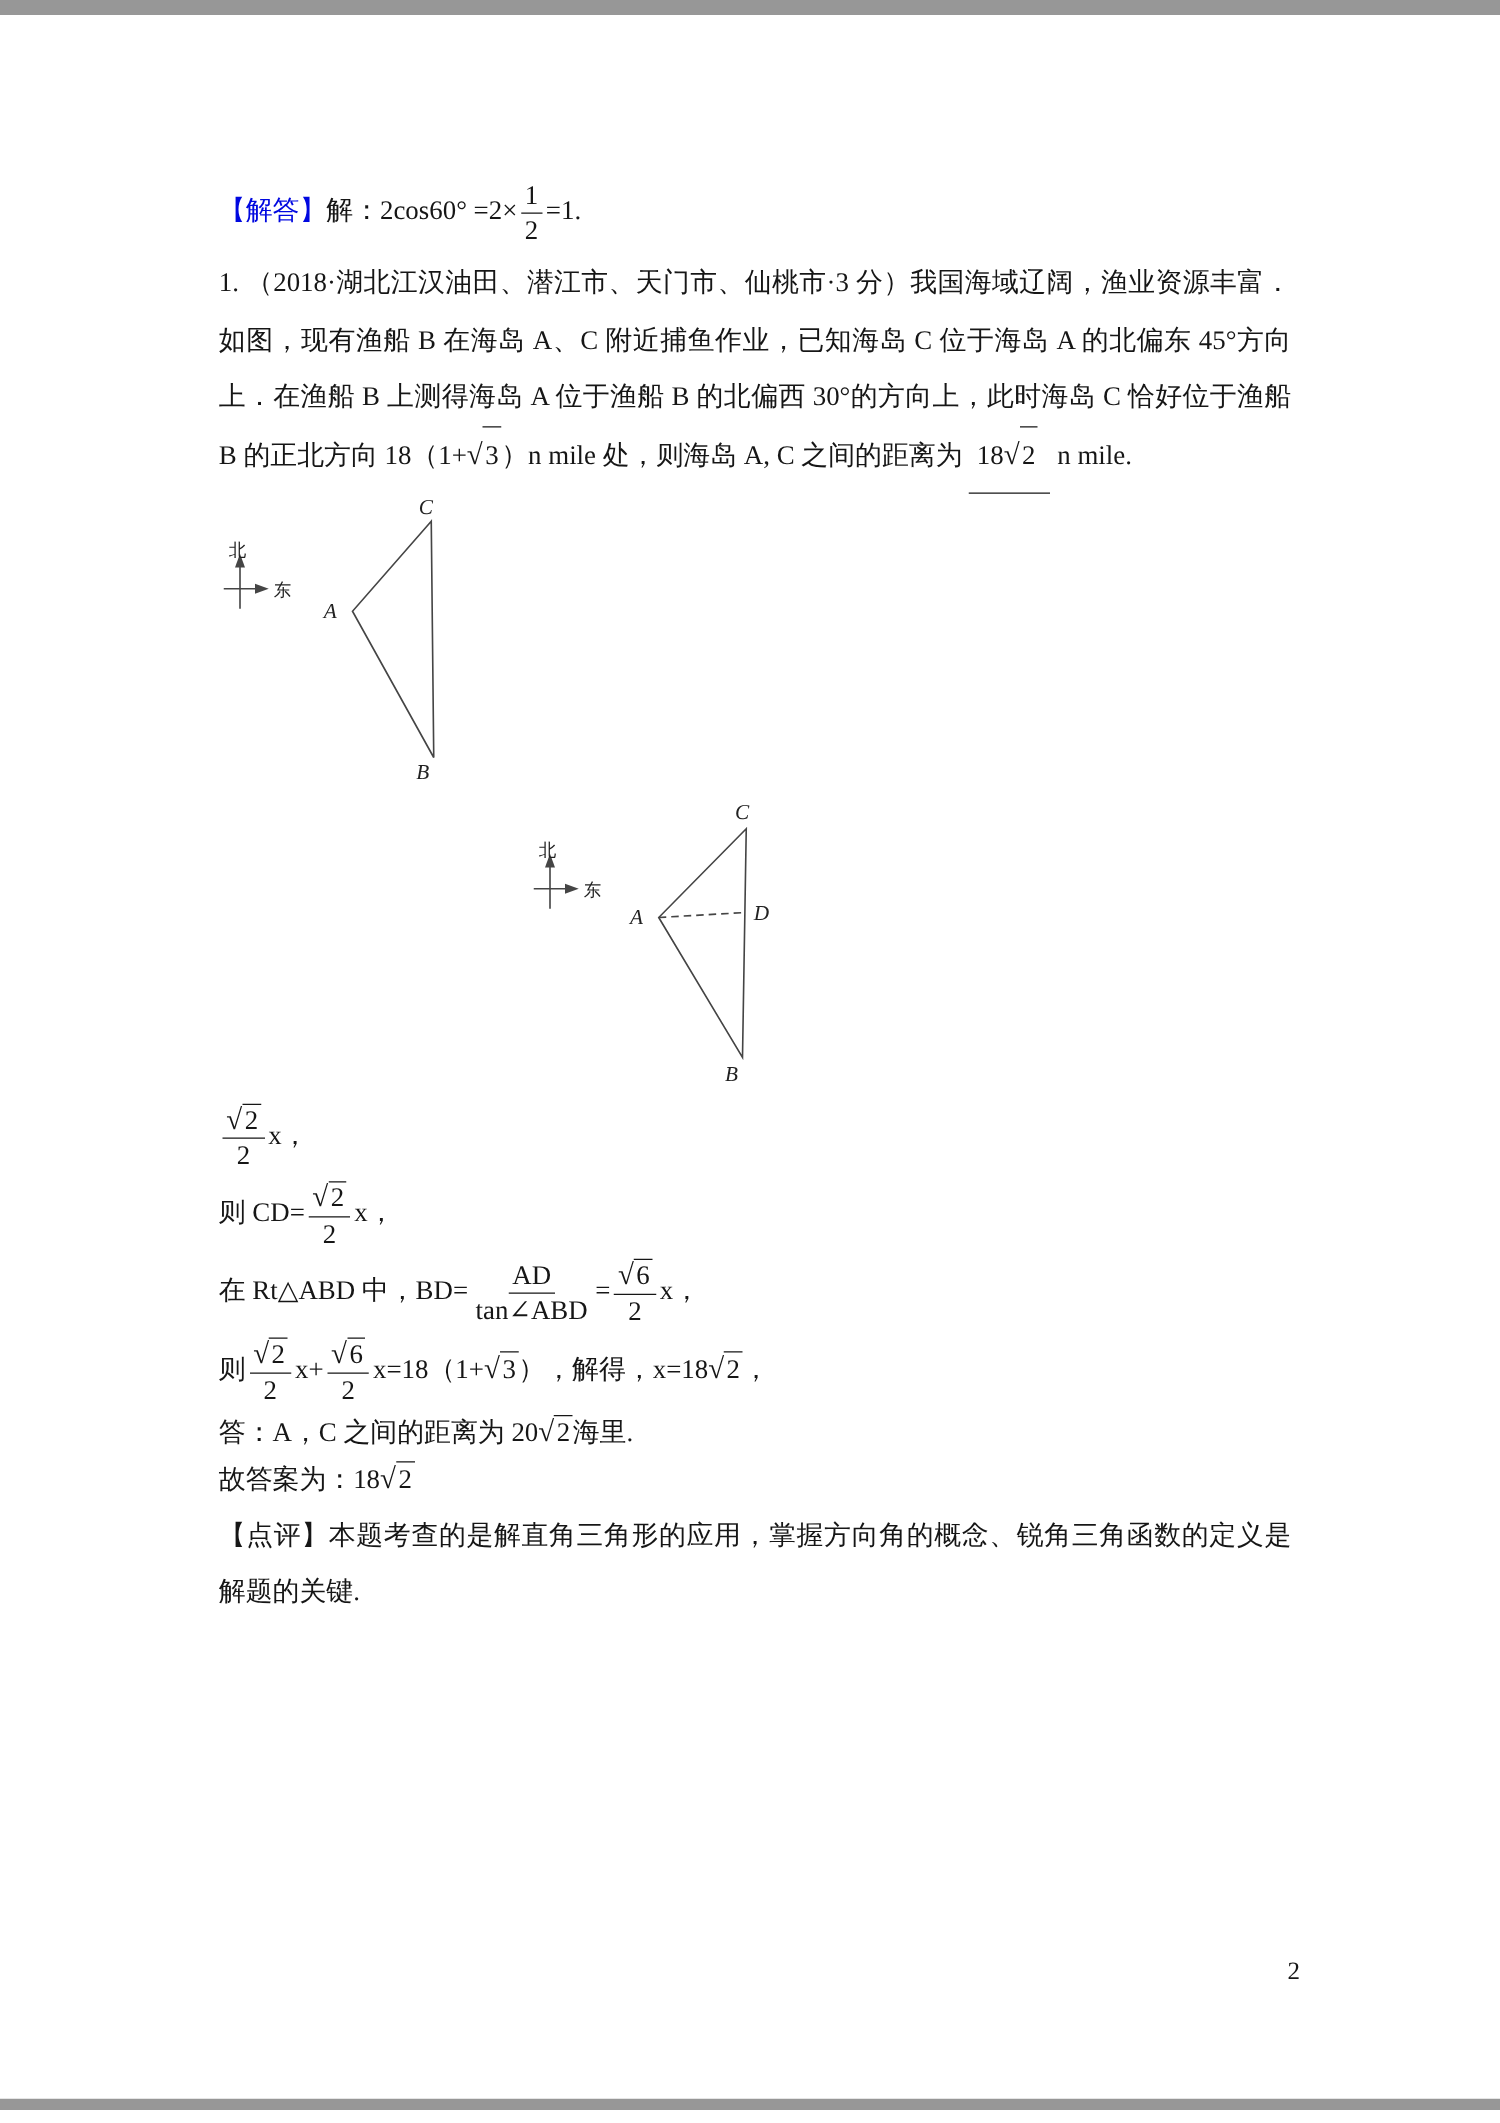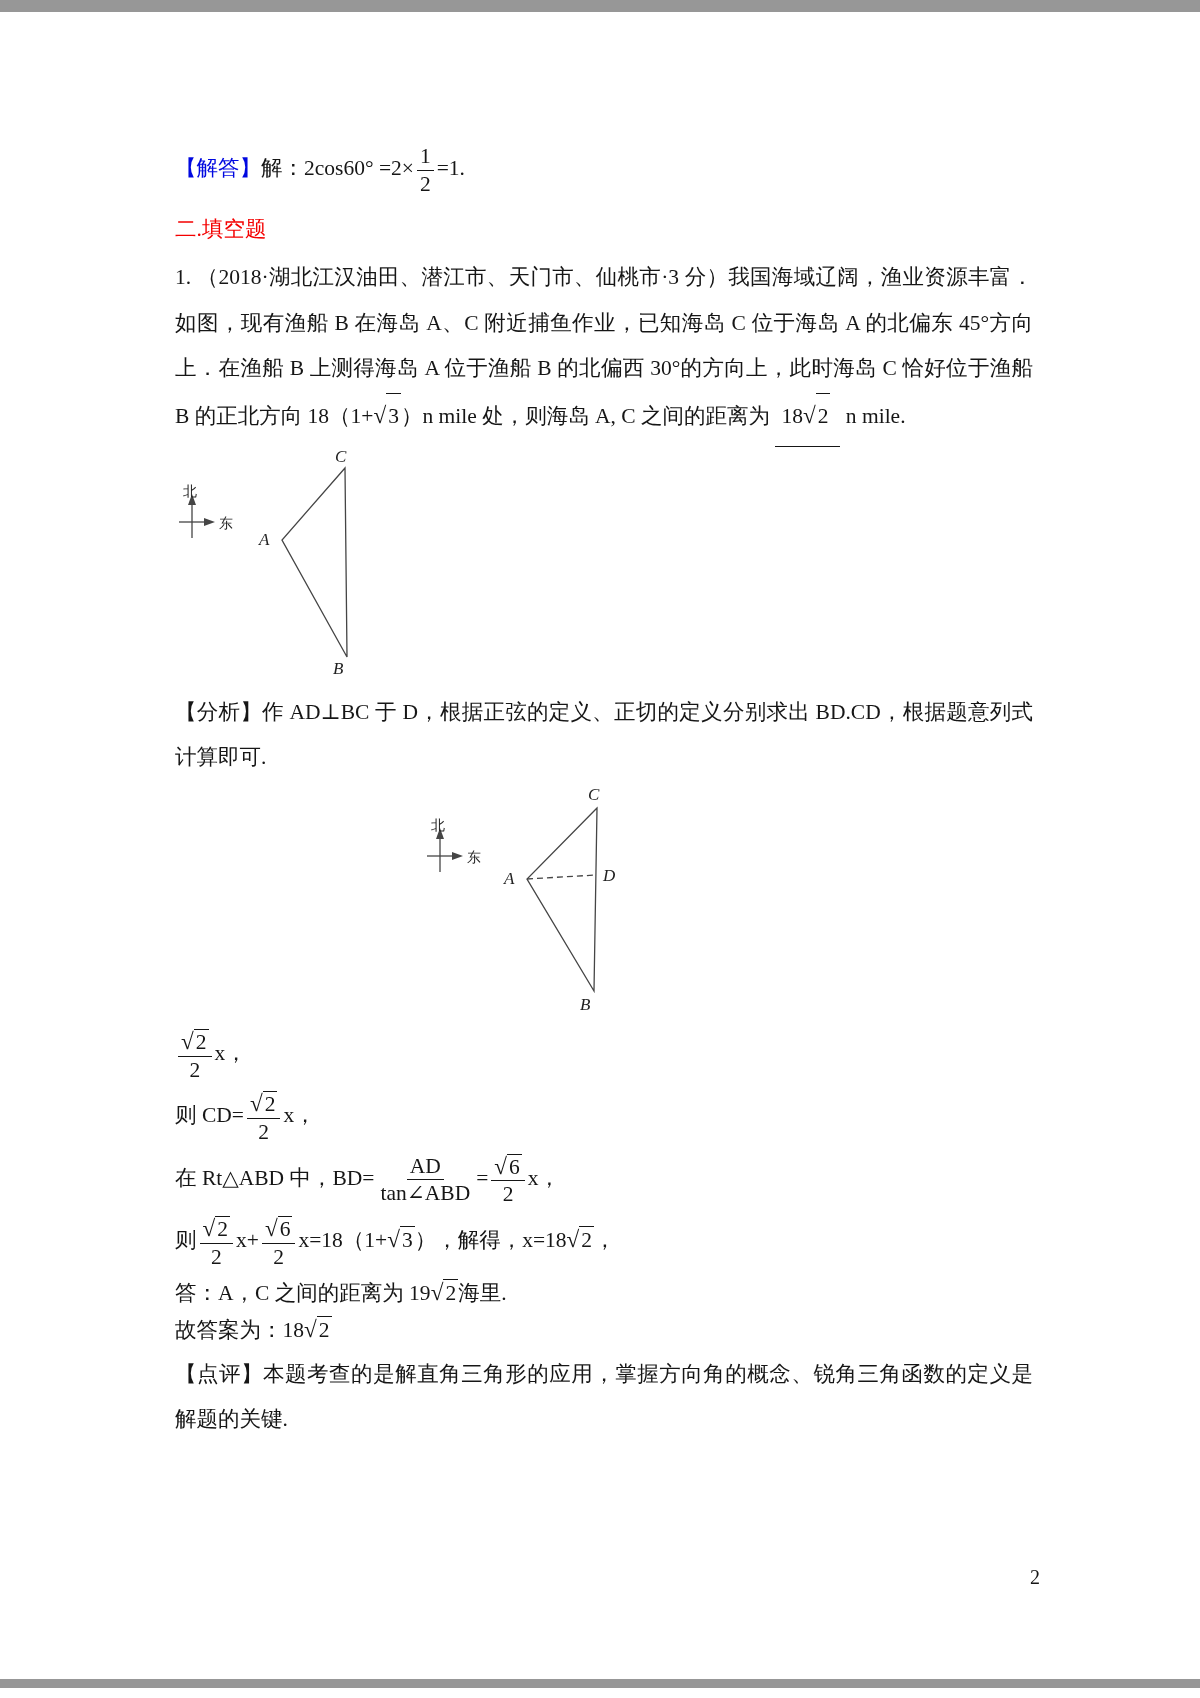--- a/index.html
+++ b/index.html
@@ -44,21 +44,20 @@
 
   <div class="content">
 
     <div class="mathline">
       <span class="blue">【解答】</span><span class="seg">解：2cos60° =2×</span><span class="frac">
           <span class="num">1</span>
           <span class="den">2</span>
         </span><span class="seg">=1.</span>
     </div>
 
-    <div class="line red" style="margin-top:12px;">二.填空题</div>
 
     <div class="para" style="margin-top:4px;">
       <span>1. （2018·湖北江汉油田、潜江市、天门市、仙桃市·3 分）我国海域辽阔，渔业资源丰富．如图，现有渔船 B 在海岛 A、C 附近捕鱼作业，已知海岛 C 位于海岛 A 的北偏东 45°方向上．在渔船 B 上测得海岛 A 位于渔船 B 的北偏西 30°的方向上，此时海岛 C 恰好位于渔船 B 的正北方向 18（1+</span><span class="sqrt"><span class="rad">√</span><span class="vinc">3</span></span><span>）n mile 处，则海岛 A, C 之间的距离为</span>
       <span class="answer-underline"><span>18</span><span class="sqrt"><span class="rad">√</span><span class="vinc">2</span></span></span><span> n mile.</span>
     </div>
 
     <div class="figure f1">
       <svg width="400" height="232" viewBox="0 0 400 232">
         <g stroke="#454545" stroke-width="1.3" fill="none">
           <line x1="17" y1="90" x2="17" y2="52"></line>
@@ -70,23 +69,20 @@
         <text class="clabel" x="44" y="80">东</text>
         <g stroke="#454545" stroke-width="1.3" fill="none">
           <polygon points="170,20 107,92 172,209"></polygon>
         </g>
         <text class="vlabel" x="160" y="14">C</text>
         <text class="vlabel" x="84" y="97">A</text>
         <text class="vlabel" x="158" y="226">B</text>
       </svg>
     </div>
 
-    <div class="para">
-      <span>【分析】</span><span>作 AD⊥BC 于 D，根据正弦的定义、正切的定义分别求出 BD.CD，根据题意列式计算即可.</span>
-    </div>
 
     <div class="figure f2">
       <svg width="400" height="230" viewBox="0 0 400 230">
         <g stroke="#454545" stroke-width="1.3" fill="none">
           <line x1="20" y1="88" x2="20" y2="50"></line>
           <line x1="7" y1="72" x2="36" y2="72"></line>
         </g>
         <polygon points="20,44 16,55 24,55" fill="#454545"></polygon>
         <polygon points="43,72 32,68 32,76" fill="#454545"></polygon>
         <text class="clabel" x="11" y="46">北</text>
@@ -132,21 +128,21 @@
       <span class="seg">则</span><span class="frac">
           <span class="num"><span class="sqrt"><span class="rad">√</span><span class="vinc">2</span></span></span>
           <span class="den">2</span>
         </span><span class="seg">x+</span><span class="frac">
           <span class="num"><span class="sqrt"><span class="rad">√</span><span class="vinc">6</span></span></span>
           <span class="den">2</span>
         </span><span class="seg">x=18（1+</span><span class="sqrt"><span class="rad">√</span><span class="vinc">3</span></span><span class="seg">），解得，x=18</span><span class="sqrt"><span class="rad">√</span><span class="vinc">2</span></span><span class="seg">，</span>
     </div>
 
     <div class="mathline">
-      <span class="seg">答：A，C 之间的距离为 19</span><span class="sqrt"><span class="rad">√</span><span class="vinc">2</span></span><span class="seg">海里.</span>
+      <span class="seg">答：A，C 之间的距离为 20</span><span class="sqrt"><span class="rad">√</span><span class="vinc">2</span></span><span class="seg">海里.</span>
     </div>
 
     <div class="mathline">
       <span class="seg">故答案为：18</span><span class="sqrt"><span class="rad">√</span><span class="vinc">2</span></span>
     </div>
 
     <div class="para" style="margin-top:4px;font-family:Liberation Serif, serif;">
       <span>【点评】</span><span>本题考查的是解直角三角形的应用，掌握方向角的概念、锐角三角函数的定义是解题的关键.</span>
     </div>
 

